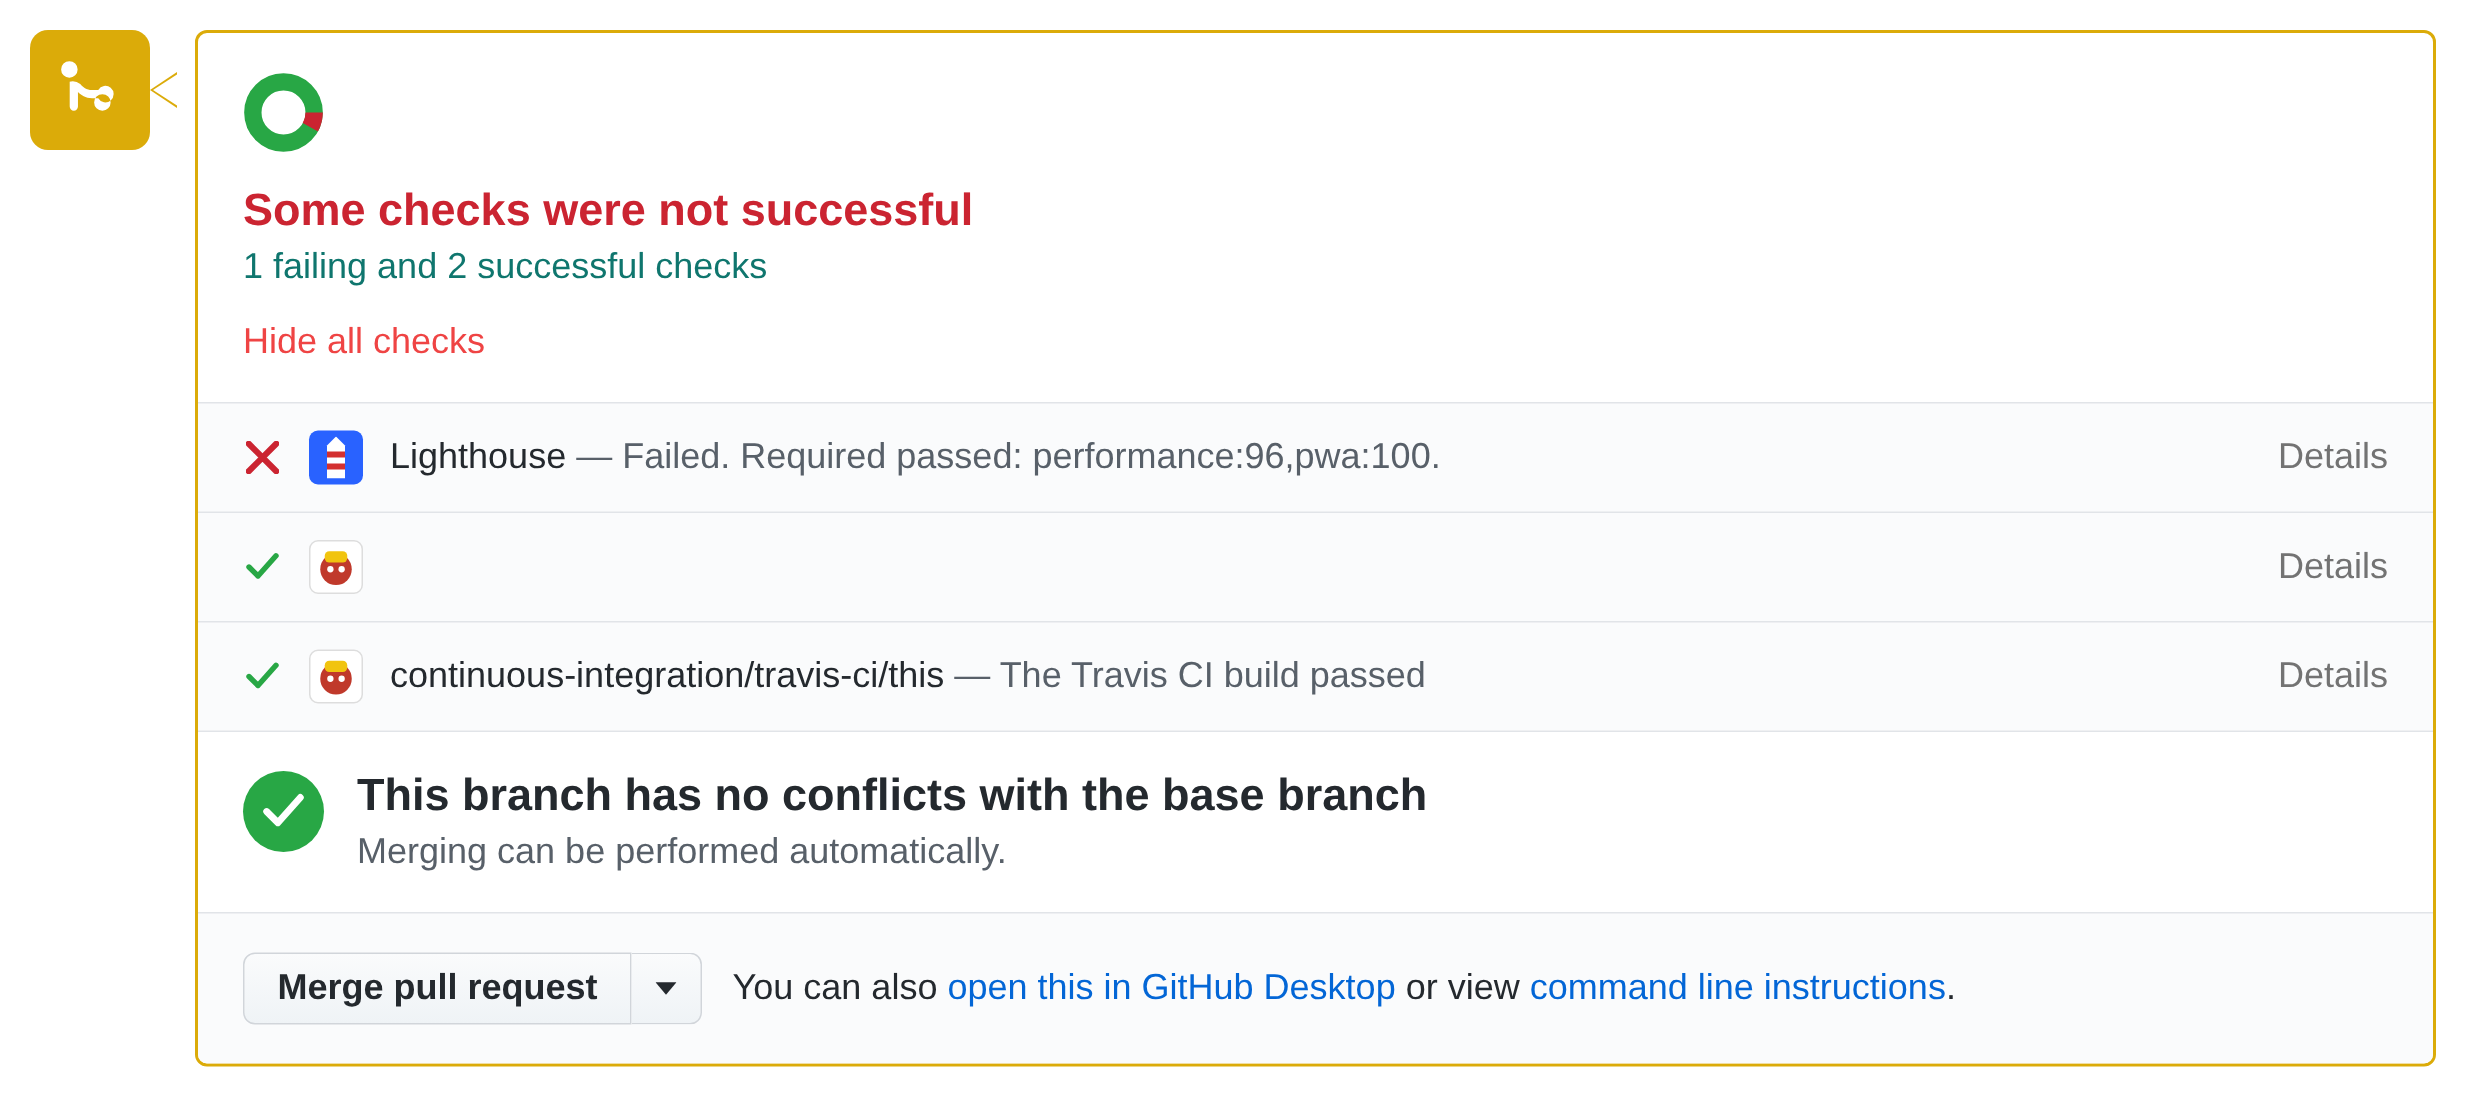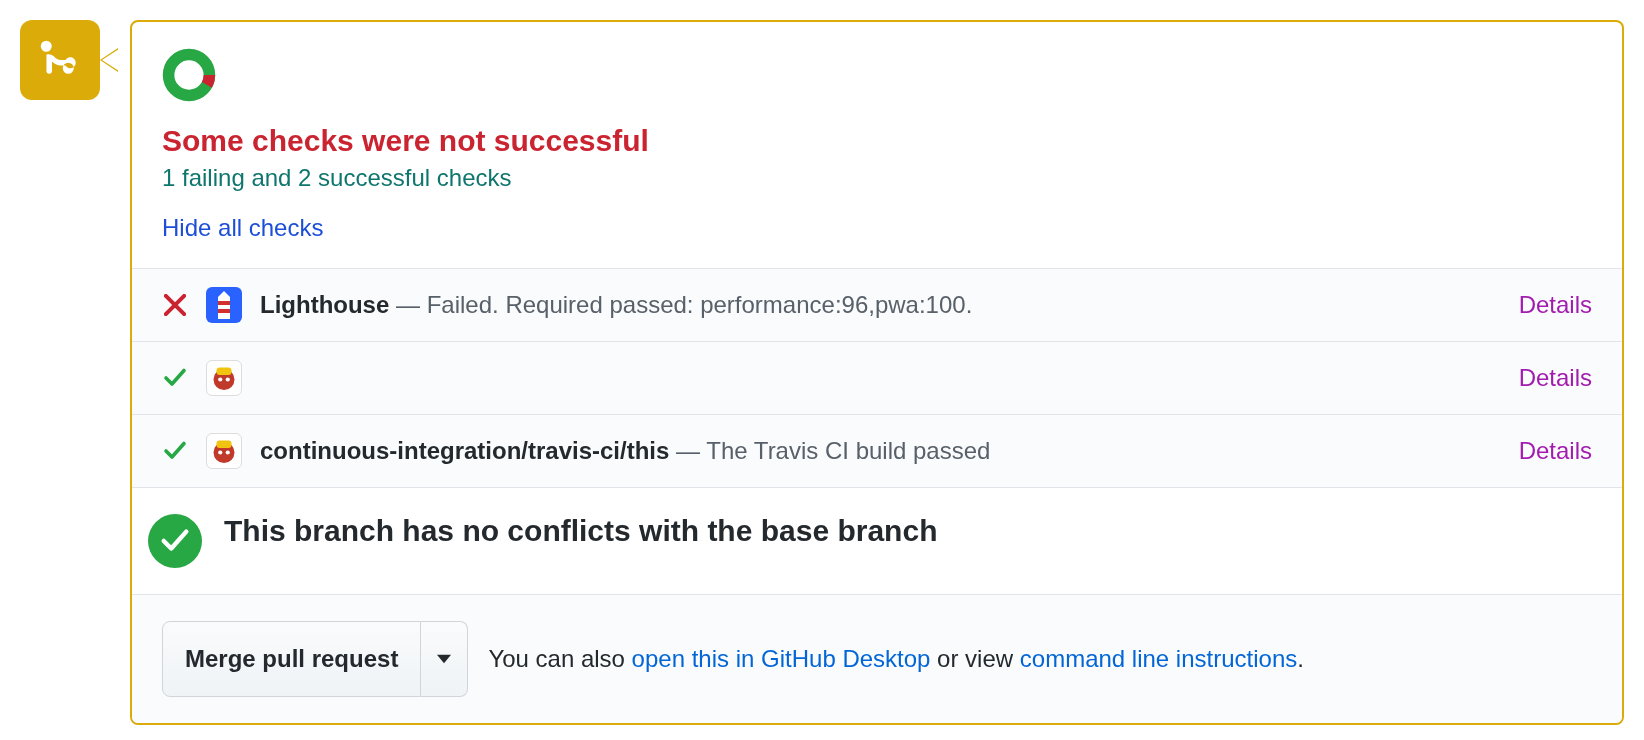--- a/index.html
+++ b/index.html
@@ -72,21 +72,21 @@
     color: #cb2431;
     margin: 0 0 6px 0;
   }
   .sub {
     font-size: 24px;
     color: #0f766e;
     margin: 0;
   }
   .hide-link {
     font-size: 24px;
-    color: #1d4ed8;
+    color: #ef4444;
     cursor: pointer;
   }
   .check-row {
     border-top: 1px solid #e1e4e8;
     background: #fafbfc;
     padding: 18px 30px;
     display: flex;
     align-items: center;
     gap: 18px;
     font-size: 24px;
@@ -99,28 +99,28 @@
   .avatar {
     width: 36px; height: 36px;
     border-radius: 6px;
     display: flex;
     align-items: center;
     justify-content: center;
     font-size: 20px;
   }
   .avatar.lighthouse { background: #2962ff; }
   .avatar.travis { background: #fff; border: 1px solid #ddd; }
-  .check-name { font-weight: 700; color: #24292e; }
+  .check-name { font-weight: 400; color: #24292e; }
   .check-dash { color: #586069; }
   .check-desc { color: #586069; }
   .spacer { flex: 1; }
-  .details-link { color: #a21caf; cursor: pointer; font-size: 24px; }
+  .details-link { color: #737373; cursor: pointer; font-size: 24px; }
   .conflict-section {
     border-top: 1px solid #e1e4e8;
-    padding: 26px 16px;
+    padding: 26px 30px;
     display: flex;
     align-items: flex-start;
     gap: 22px;
   }
   .big-check {
     width: 54px; height: 54px;
     background: #28a745;
     border-radius: 50%;
     display: flex;
     align-items: center;
@@ -151,21 +151,21 @@
     display: flex;
   }
   .btn {
     border: 1px solid #d1d5da;
     background: linear-gradient(#fafbfc, #eff3f6);
     padding: 14px 22px;
     font-size: 24px;
     font-weight: 600;
     color: #24292e;
     cursor: pointer;
-    height: 76px;
+    height: 48px;
     display: flex;
     align-items: center;
   }
   .btn.main { border-radius: 8px 0 0 8px; }
   .btn.dd { border-radius: 0 8px 8px 0; border-left: none; padding: 14px 16px; }
   .footer-text { color: #24292e; }
   .footer-link { color: #0366d6; cursor: pointer; }
 </style>
 </head>
 <body>
@@ -257,20 +257,21 @@
     </div>
 
     <div class="conflict-section">
       <div class="big-check">
         <svg width="30" height="30" viewBox="0 0 16 16" fill="none">
             <path d="M2 8l4 4 8-9" stroke="#fff" stroke-width="2.4" stroke-linecap="round" stroke-linejoin="round"></path>
           </svg>
       </div>
       <div>
         <p class="conflict-title">This branch has no conflicts with the base branch</p>
+        <p class="conflict-sub">Merging can be performed automatically.</p>
       </div>
     </div>
 
     <div class="merge-footer">
       <div class="btn-group">
         <div class="btn main">Merge pull request</div>
         <div class="btn dd">
           <svg width="14" height="10" viewBox="0 0 10 6">
               <path d="M0 0l5 6 5-6z" fill="#24292e"></path>
             </svg>

